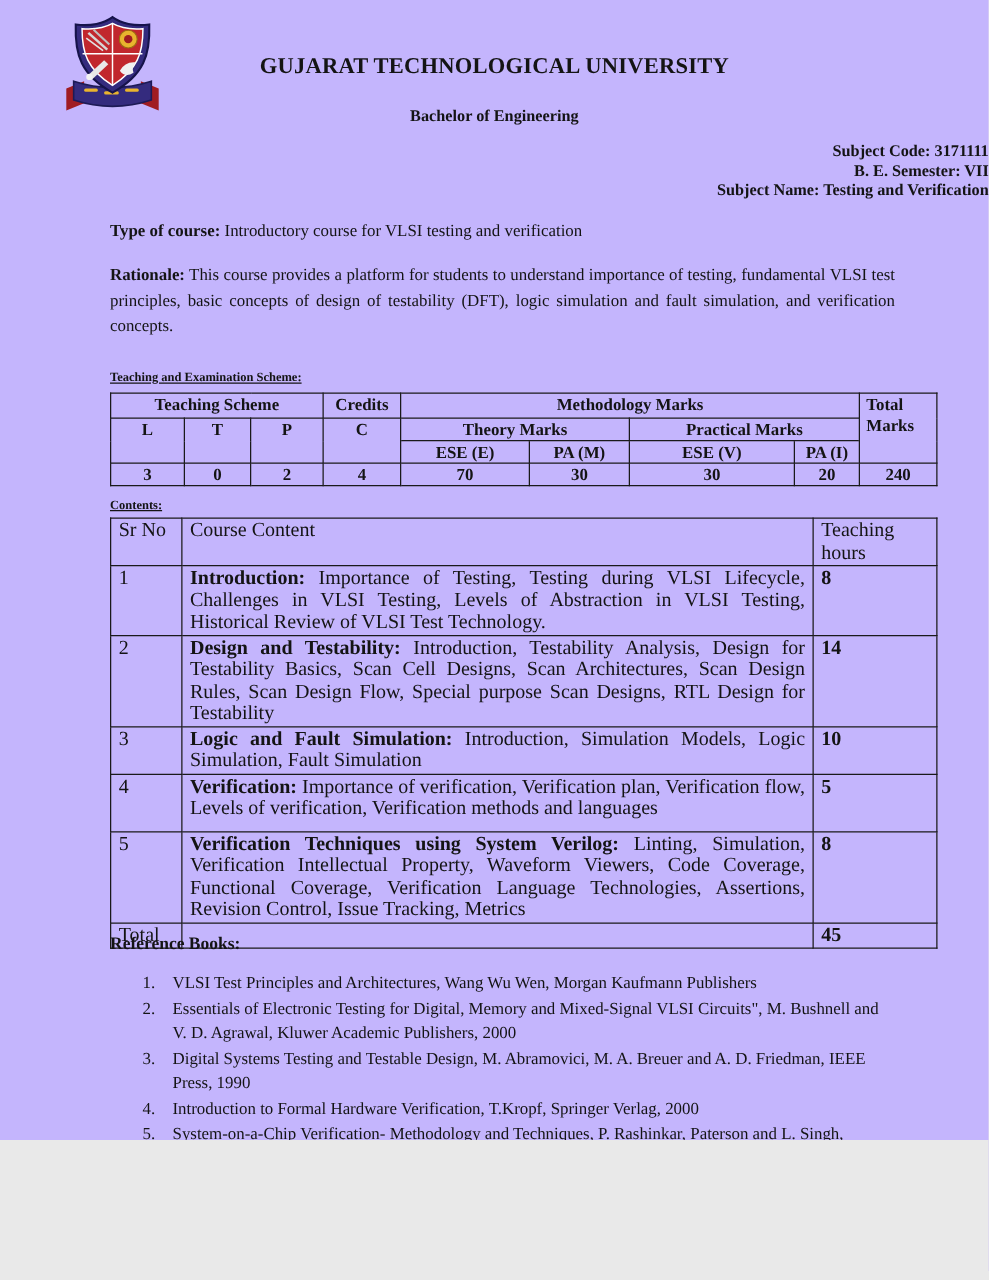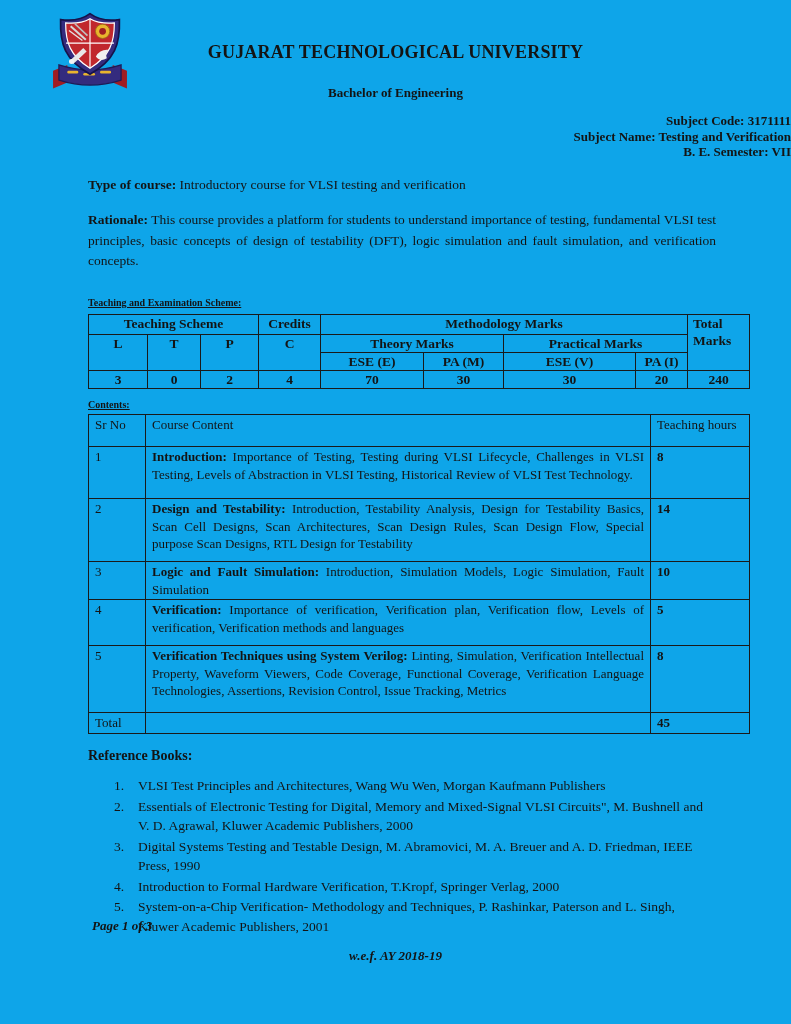--- a/index.html
+++ b/index.html
@@ -1,38 +1,38 @@
 <!DOCTYPE html>
 <html><head>
 <meta charset="utf-8">
 <style>
   html,body{margin:0;padding:0;background:#e9e9e9;}
   .page{
-    position:relative;width:791px;height:1024px;background:#0ea5e9;
+    position:relative;width:791px;height:912px;background:#c4b5fd;
     font-family:"Liberation Serif","DejaVu Serif",serif;color:#141414;
     overflow:hidden;margin:0 auto;text-decoration:underline;
   }
   .abs{position:absolute;}
   .center{left:0;width:791px;text-align:center;}
   .b{font-weight:bold;}
   .hdr-title{top:42px;font-size:18px;font-weight:bold;letter-spacing:.2px;}
   .degree{top:85px;font-size:13px;font-weight:bold;}
   .subjblock{top:113px;font-size:13px;font-weight:bold;line-height:15.5px;}
   .para{font-size:13.5px;line-height:20.5px;text-align:justify;}
   .lead{font-size:13.5px;}
   .sechead{font-size:10px;font-weight:bold;text-decoration:underline;}
   .sechead-nou{font-size:14px;font-weight:bold;}
   table{border-collapse:collapse;table-layout:fixed;}
   .scheme-table{width:661px;font-size:13.5px;}
   .scheme-table td{border:1.5px solid #1a1a1a;text-align:center;padding:0 2px;
     vertical-align:top;line-height:17px;}
   .scheme-table .hd{font-weight:bold;}
   .scheme-table .val{font-weight:bold;}
   .scheme-table td.totalcell{text-align:left;padding-left:5px;vertical-align:top;}
-  .contents-table{width:661px;font-size:13px;}
+  .contents-table{width:661px;font-size:16px;}
   .contents-table td{border:1.5px solid #1a1a1a;vertical-align:top;
     padding:1px 6px;line-height:17.5px;}
   .contents-table td.cc{text-align:justify;}
   .contents-table td.hrs{font-weight:bold;}
   .reflist{font-size:13.5px;line-height:19.5px;}
   .refitem{display:flex;margin-bottom:1px;}
   .refnum{width:24px;flex:0 0 24px;}
   .reftext{width:566px;}
   .footer-left{font-size:13px;font-weight:bold;font-style:italic;}
   .footer-center{font-size:13px;font-weight:bold;font-style:italic;}
@@ -62,22 +62,22 @@
       <path d="M26,58 L42,43 L46,47 L30,62 Z" fill="#e8e8e8"></path>
       <circle cx="28" cy="59" r="3" fill="#f2f2f2"></circle>
       <path d="M57,53 Q62,44 72,45 Q68,50 70,55 Q62,60 57,53 Z" fill="#f0f0f0"></path>
     </svg>
   </div>
 
   <div class="abs center hdr-title">GUJARAT TECHNOLOGICAL UNIVERSITY</div>
   <div class="abs center degree">Bachelor of Engineering</div>
   <div class="abs center subjblock" style="top:113px;text-align:right;">
     <div>Subject Code: 3171111</div>
+    <div>B. E. Semester: VII</div>
     <div>Subject Name: Testing and Verification</div>
-    <div>B. E. Semester: VII</div>
   </div>
 
   <div class="abs para" style="left:88px;top:210px;width:628px;">
     <span class="b">Rationale:</span>
     <span>This course provides a platform for students to understand importance of testing, fundamental VLSI test principles, basic concepts of design of testability (DFT), logic simulation and fault simulation, and verification concepts.</span>
   </div>
 
   <div class="abs lead" style="left:88px;top:177px;width:640px;">
     <span class="b">Type of course:</span>
     <span>Introductory course for VLSI testing and verification</span>

